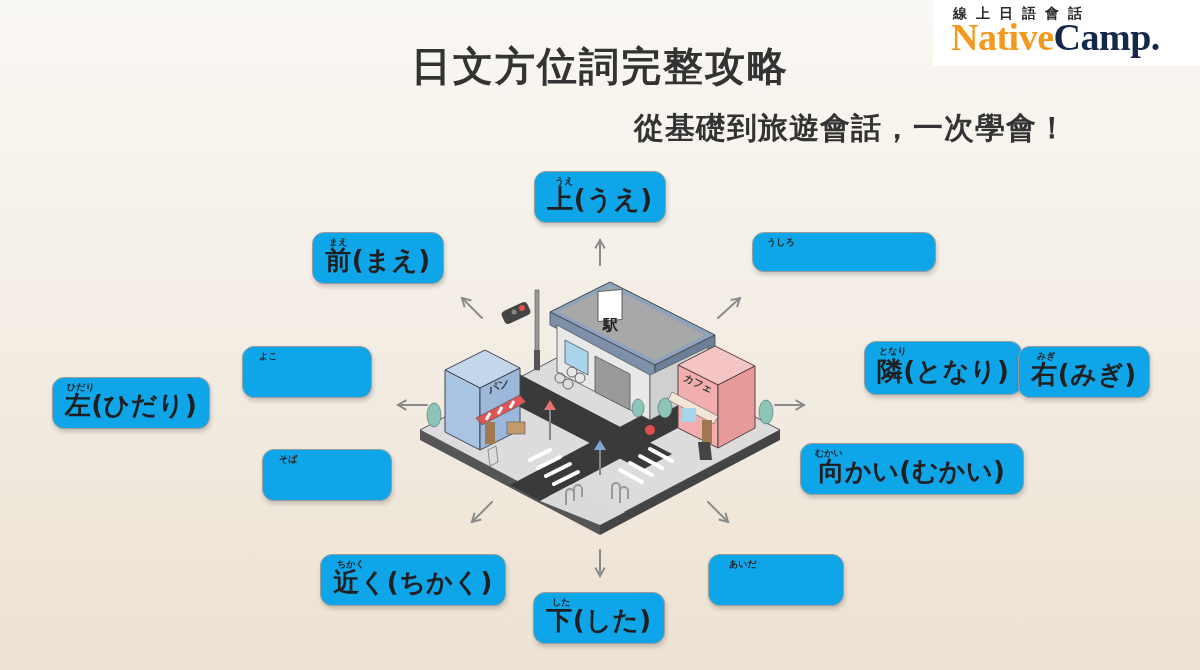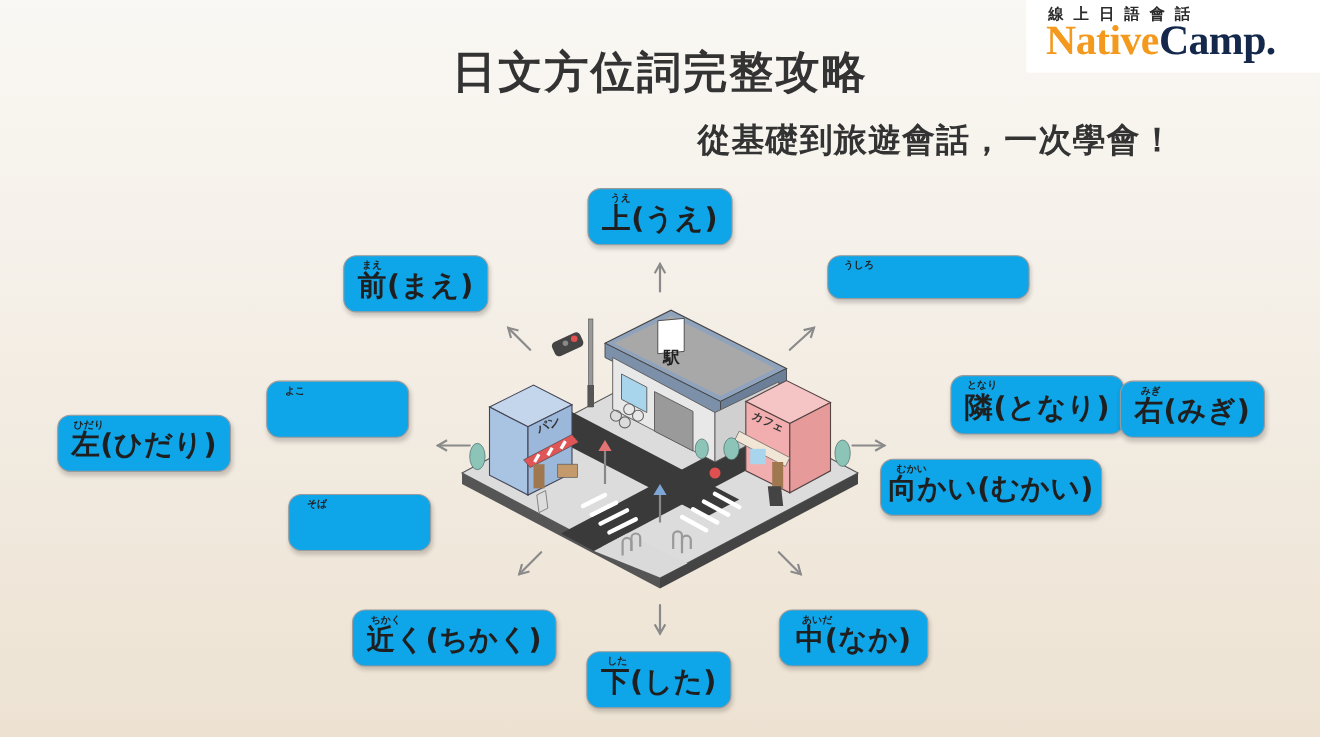--- a/index.html
+++ b/index.html
@@ -92,35 +92,34 @@
   <span class="ruby" style="left:14px;">となり</span>
   <span class="word">隣(となり)</span>
 </div>
 <div class="card" style="left:1018px;top:346px;width:132px;height:52px;">
   <span class="ruby" style="left:18px;">みぎ</span>
   <span class="word">右(みぎ)</span>
 </div>
 <div class="card" style="left:262px;top:449px;width:130px;height:52px;">
   <span class="ruby" style="left:16px;">そば</span>
 </div>
-<div class="card" style="left:800px;top:417px;width:202px;height:52px;text-align:center;">
+<div class="card" style="left:800px;top:443px;width:224px;height:52px;text-align:center;">
   <span class="ruby" style="left:14px;">むかい</span>
   <span class="word">向かい(むかい)</span>
 </div>
 <div class="card" style="left:320px;top:554px;width:186px;height:52px;">
   <span class="ruby" style="left:16px;">ちかく</span>
   <span class="word">近く(ちかく)</span>
 </div>
 <div class="card" style="left:533px;top:592px;width:132px;height:52px;">
   <span class="ruby" style="left:18px;">した</span>
   <span class="word">下(した)</span>
 </div>
 <div class="card" style="left:708px;top:554px;width:136px;height:52px;">
   <span class="ruby" style="left:20px;">あいだ</span>
-  <span class="word">中(なか)</span>
 </div>
 
 <svg class="arrow" width="1200" height="670" style="left:0;top:0;" viewBox="0 0 1200 670">
   <defs>
     <marker id="ah" viewBox="0 0 10 10" refX="8" refY="5" markerWidth="6" markerHeight="6" orient="auto-start-reverse">
       <path d="M1,1 L8,5 L1,9" fill="none" stroke="#8a8a8a" stroke-width="1.6"></path>
     </marker>
   </defs>
   <g stroke="#8a8a8a" stroke-width="2" fill="none" stroke-linecap="round" marker-end="url(#ah)">
     <line x1="600" y1="265" x2="600" y2="240"></line>

